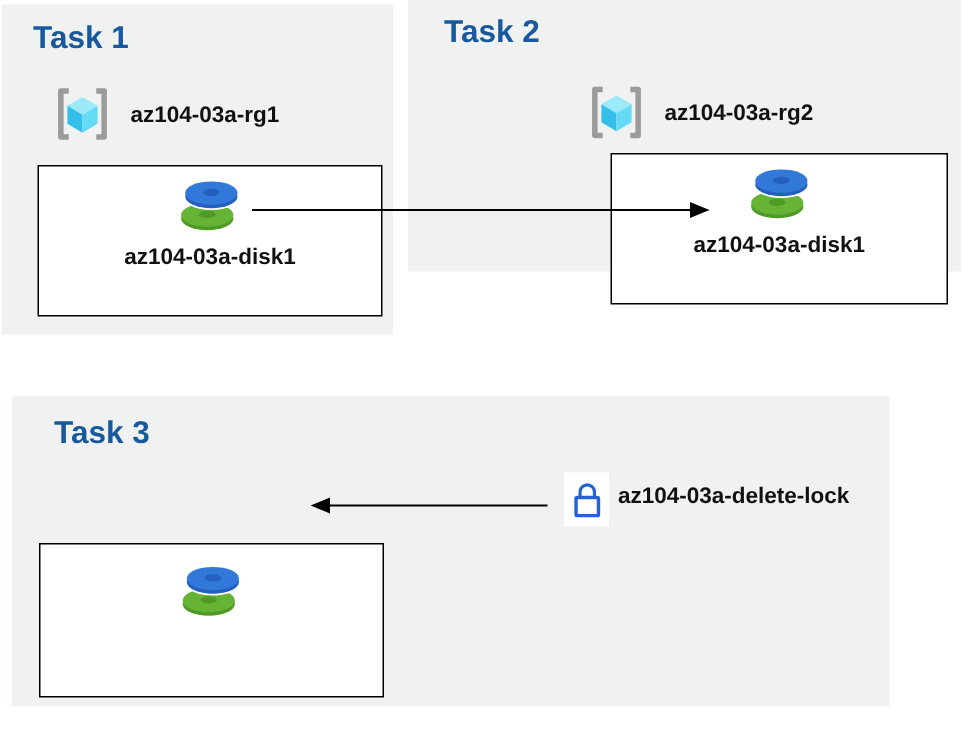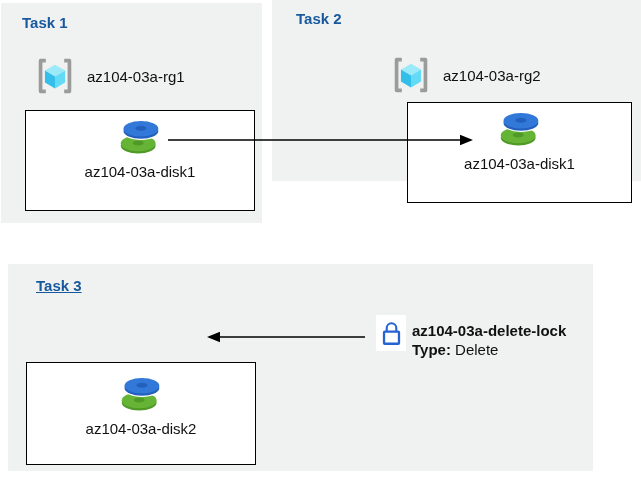--- a/index.html
+++ b/index.html
@@ -21,27 +21,27 @@
   *{margin:0;padding:0;box-sizing:border-box;}
   html,body{background:#ffffff;}
   body{font-family:"Liberation Sans","DejaVu Sans",sans-serif;}
   .stage{
     position:relative;width:641px;height:487px;background:#ffffff;overflow:hidden;
   }
   .panel{
     position:absolute;background:var(--panel-bg);
   }
   .task-title{
-    position:absolute;font-size:15px;font-weight:bold;color:var(--title-blue);
+    position:absolute;font-size:21px;font-weight:bold;color:var(--title-blue);
     white-space:nowrap;
   }
   .rg-row{position:absolute;display:flex;align-items:center;}
   .rg-icon{width:42px;height:42px;flex:0 0 auto;}
   .entity-label{
-    font-size:15px;font-weight:normal;color:var(--label-text);white-space:nowrap;text-align:right;
+    font-size:15px;font-weight:bold;color:var(--label-text);white-space:nowrap;text-align:right;
   }
   .rg-row .entity-label{margin-left:11px;}
   .resource-box{
     position:absolute;background:#ffffff;border:1px solid var(--box-border);
     display:flex;flex-direction:column;align-items:center;
   }
   .disk-icon{width:44px;height:39px;}
   .move-label{
     position:absolute;font-size:15px;font-weight:bold;color:var(--label-text);
     white-space:nowrap;
@@ -124,47 +124,45 @@
         <ellipse class="halo" cx="25" cy="14.8" rx="20.6" ry="10"></ellipse>
         <ellipse class="b-dark" cx="25" cy="15" rx="19" ry="8.5"></ellipse>
         <ellipse class="b-body" cx="25" cy="12.5" rx="19" ry="8.5"></ellipse>
         <ellipse class="b-dark" cx="25" cy="12" rx="6" ry="2.7"></ellipse>
       </svg>
       <span class="entity-label" style="margin-top:7px;">az104-03a-disk1</span>
     </div>
   </div>
 
   <div class="panel" style="left:8px;top:264px;width:585px;height:207px;">
-    <div class="task-title" style="left:28px;top:13px;text-decoration:underline;">Task 3</div>
+    <div class="task-title" style="left:28px;top:13px;">Task 3</div>
 
 
     <div class="resource-box" style="left:18px;top:98px;width:230px;height:103px;padding-top:11px;">
       <svg class="disk-icon" viewBox="0 0 48 42">
         <ellipse class="g-dark" cx="22" cy="31" rx="19" ry="8.5"></ellipse>
         <ellipse class="g-body" cx="22" cy="28.5" rx="19" ry="8.5"></ellipse>
         <ellipse class="g-dark" cx="22" cy="28" rx="6" ry="2.7"></ellipse>
         <ellipse class="halo" cx="25" cy="14.8" rx="20.6" ry="10"></ellipse>
         <ellipse class="b-dark" cx="25" cy="15" rx="19" ry="8.5"></ellipse>
         <ellipse class="b-body" cx="25" cy="12.5" rx="19" ry="8.5"></ellipse>
         <ellipse class="b-dark" cx="25" cy="12" rx="6" ry="2.7"></ellipse>
       </svg>
-      <span class="entity-label" style="margin-top:7px;">az104-03a-disk2</span>
     </div>
   </div>
 
   <div class="lock-chip" style="left:376px;top:315px;width:30px;height:36px;">
     <svg class="lock-icon" viewBox="0 0 24 28">
       <path class="lock-stroke" style="stroke-width:2.2;" d="M7 13 V8.8 a5 5 0 0 1 10 0 V13"></path>
       <rect class="lock-stroke" style="stroke-width:2.4;" x="4.2" y="12.6" width="15.6" height="12.6" rx="0.8"></rect>
     </svg>
   </div>
 
   <div class="lock-text" style="left:412px;top:321px;">
     <div class="lock-name">az104-03a-delete-lock</div>
-    <div class="lock-type"><span class="t-label">Type:</span> <span>Delete</span></div>
   </div>
 
 
   <svg class="arrows" viewBox="0 0 641 487">
     <g>
       <path class="arrow-line" d="M168 140 H461"></path>
       <polygon class="arrow-head" points="460,134.7 460,145.3 473,140"></polygon>
     </g>
     <g>
       <path class="arrow-line" d="M365 337 H219"></path>

